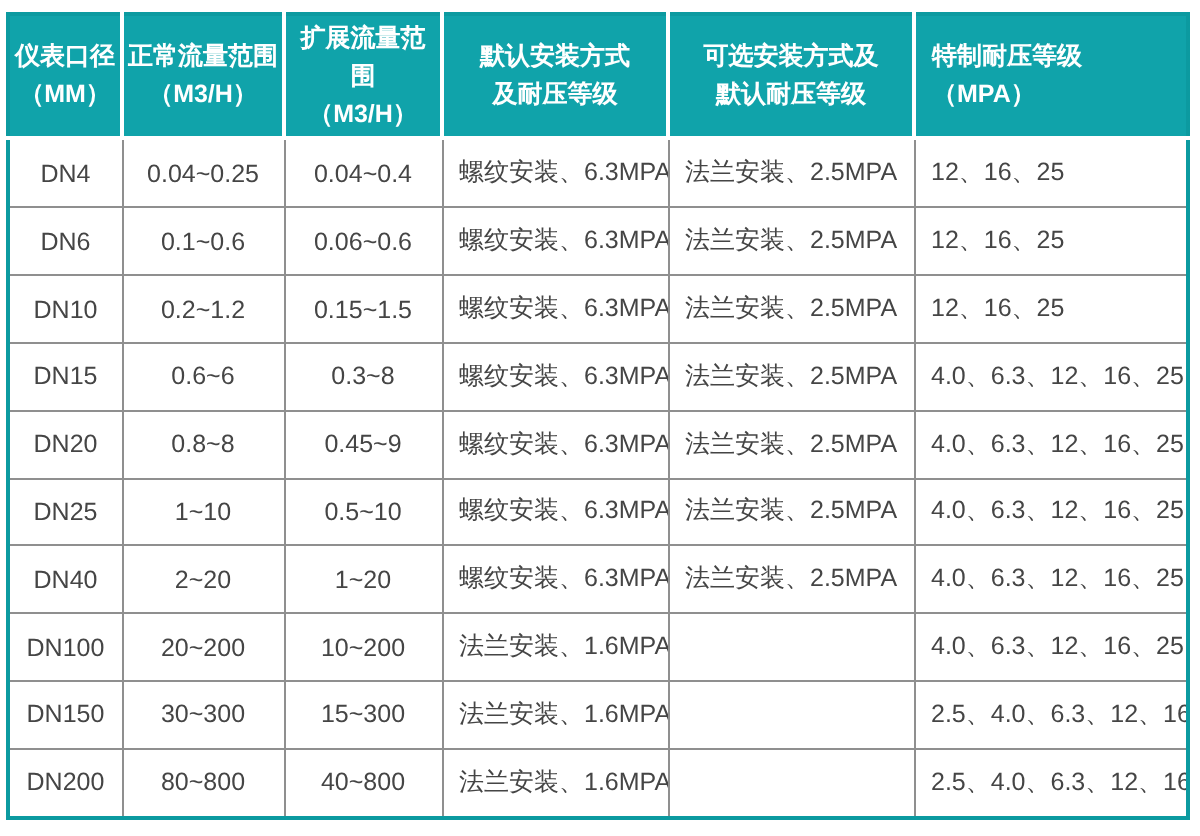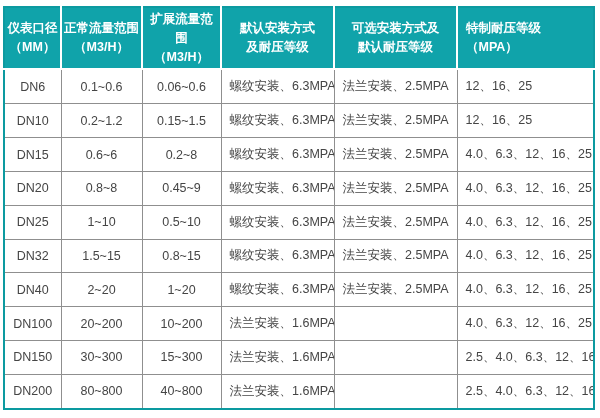--- a/index.html
+++ b/index.html
@@ -83,63 +83,63 @@
           <span class="hline">默认耐压等级</span>
         </th>
         <th class="left">
           <span class="hline">特制耐压等级</span>
           <span class="hline">（MPA）</span>
         </th>
       </tr>
   </thead>
   <tbody>
       <tr>
+        <td>DN4</td>
+        <td>0.04~0.25</td>
+        <td>0.04~0.4</td>
+        <td class="left">螺纹安装、6.3MPA</td>
+        <td class="left">法兰安装、2.5MPA</td>
+        <td class="left">12、16、25</td>
+      </tr>
+      <tr>
         <td>DN6</td>
         <td>0.1~0.6</td>
         <td>0.06~0.6</td>
         <td class="left">螺纹安装、6.3MPA</td>
         <td class="left">法兰安装、2.5MPA</td>
         <td class="left">12、16、25</td>
       </tr>
       <tr>
         <td>DN10</td>
         <td>0.2~1.2</td>
         <td>0.15~1.5</td>
         <td class="left">螺纹安装、6.3MPA</td>
         <td class="left">法兰安装、2.5MPA</td>
         <td class="left">12、16、25</td>
       </tr>
       <tr>
         <td>DN15</td>
         <td>0.6~6</td>
-        <td>0.2~8</td>
+        <td>0.3~8</td>
         <td class="left">螺纹安装、6.3MPA</td>
         <td class="left">法兰安装、2.5MPA</td>
         <td class="left">4.0、6.3、12、16、25</td>
       </tr>
       <tr>
         <td>DN20</td>
         <td>0.8~8</td>
         <td>0.45~9</td>
         <td class="left">螺纹安装、6.3MPA</td>
         <td class="left">法兰安装、2.5MPA</td>
         <td class="left">4.0、6.3、12、16、25</td>
       </tr>
       <tr>
         <td>DN25</td>
         <td>1~10</td>
         <td>0.5~10</td>
-        <td class="left">螺纹安装、6.3MPA</td>
-        <td class="left">法兰安装、2.5MPA</td>
-        <td class="left">4.0、6.3、12、16、25</td>
-      </tr>
-      <tr>
-        <td>DN32</td>
-        <td>1.5~15</td>
-        <td>0.8~15</td>
         <td class="left">螺纹安装、6.3MPA</td>
         <td class="left">法兰安装、2.5MPA</td>
         <td class="left">4.0、6.3、12、16、25</td>
       </tr>
       <tr>
         <td>DN40</td>
         <td>2~20</td>
         <td>1~20</td>
         <td class="left">螺纹安装、6.3MPA</td>
         <td class="left">法兰安装、2.5MPA</td>

